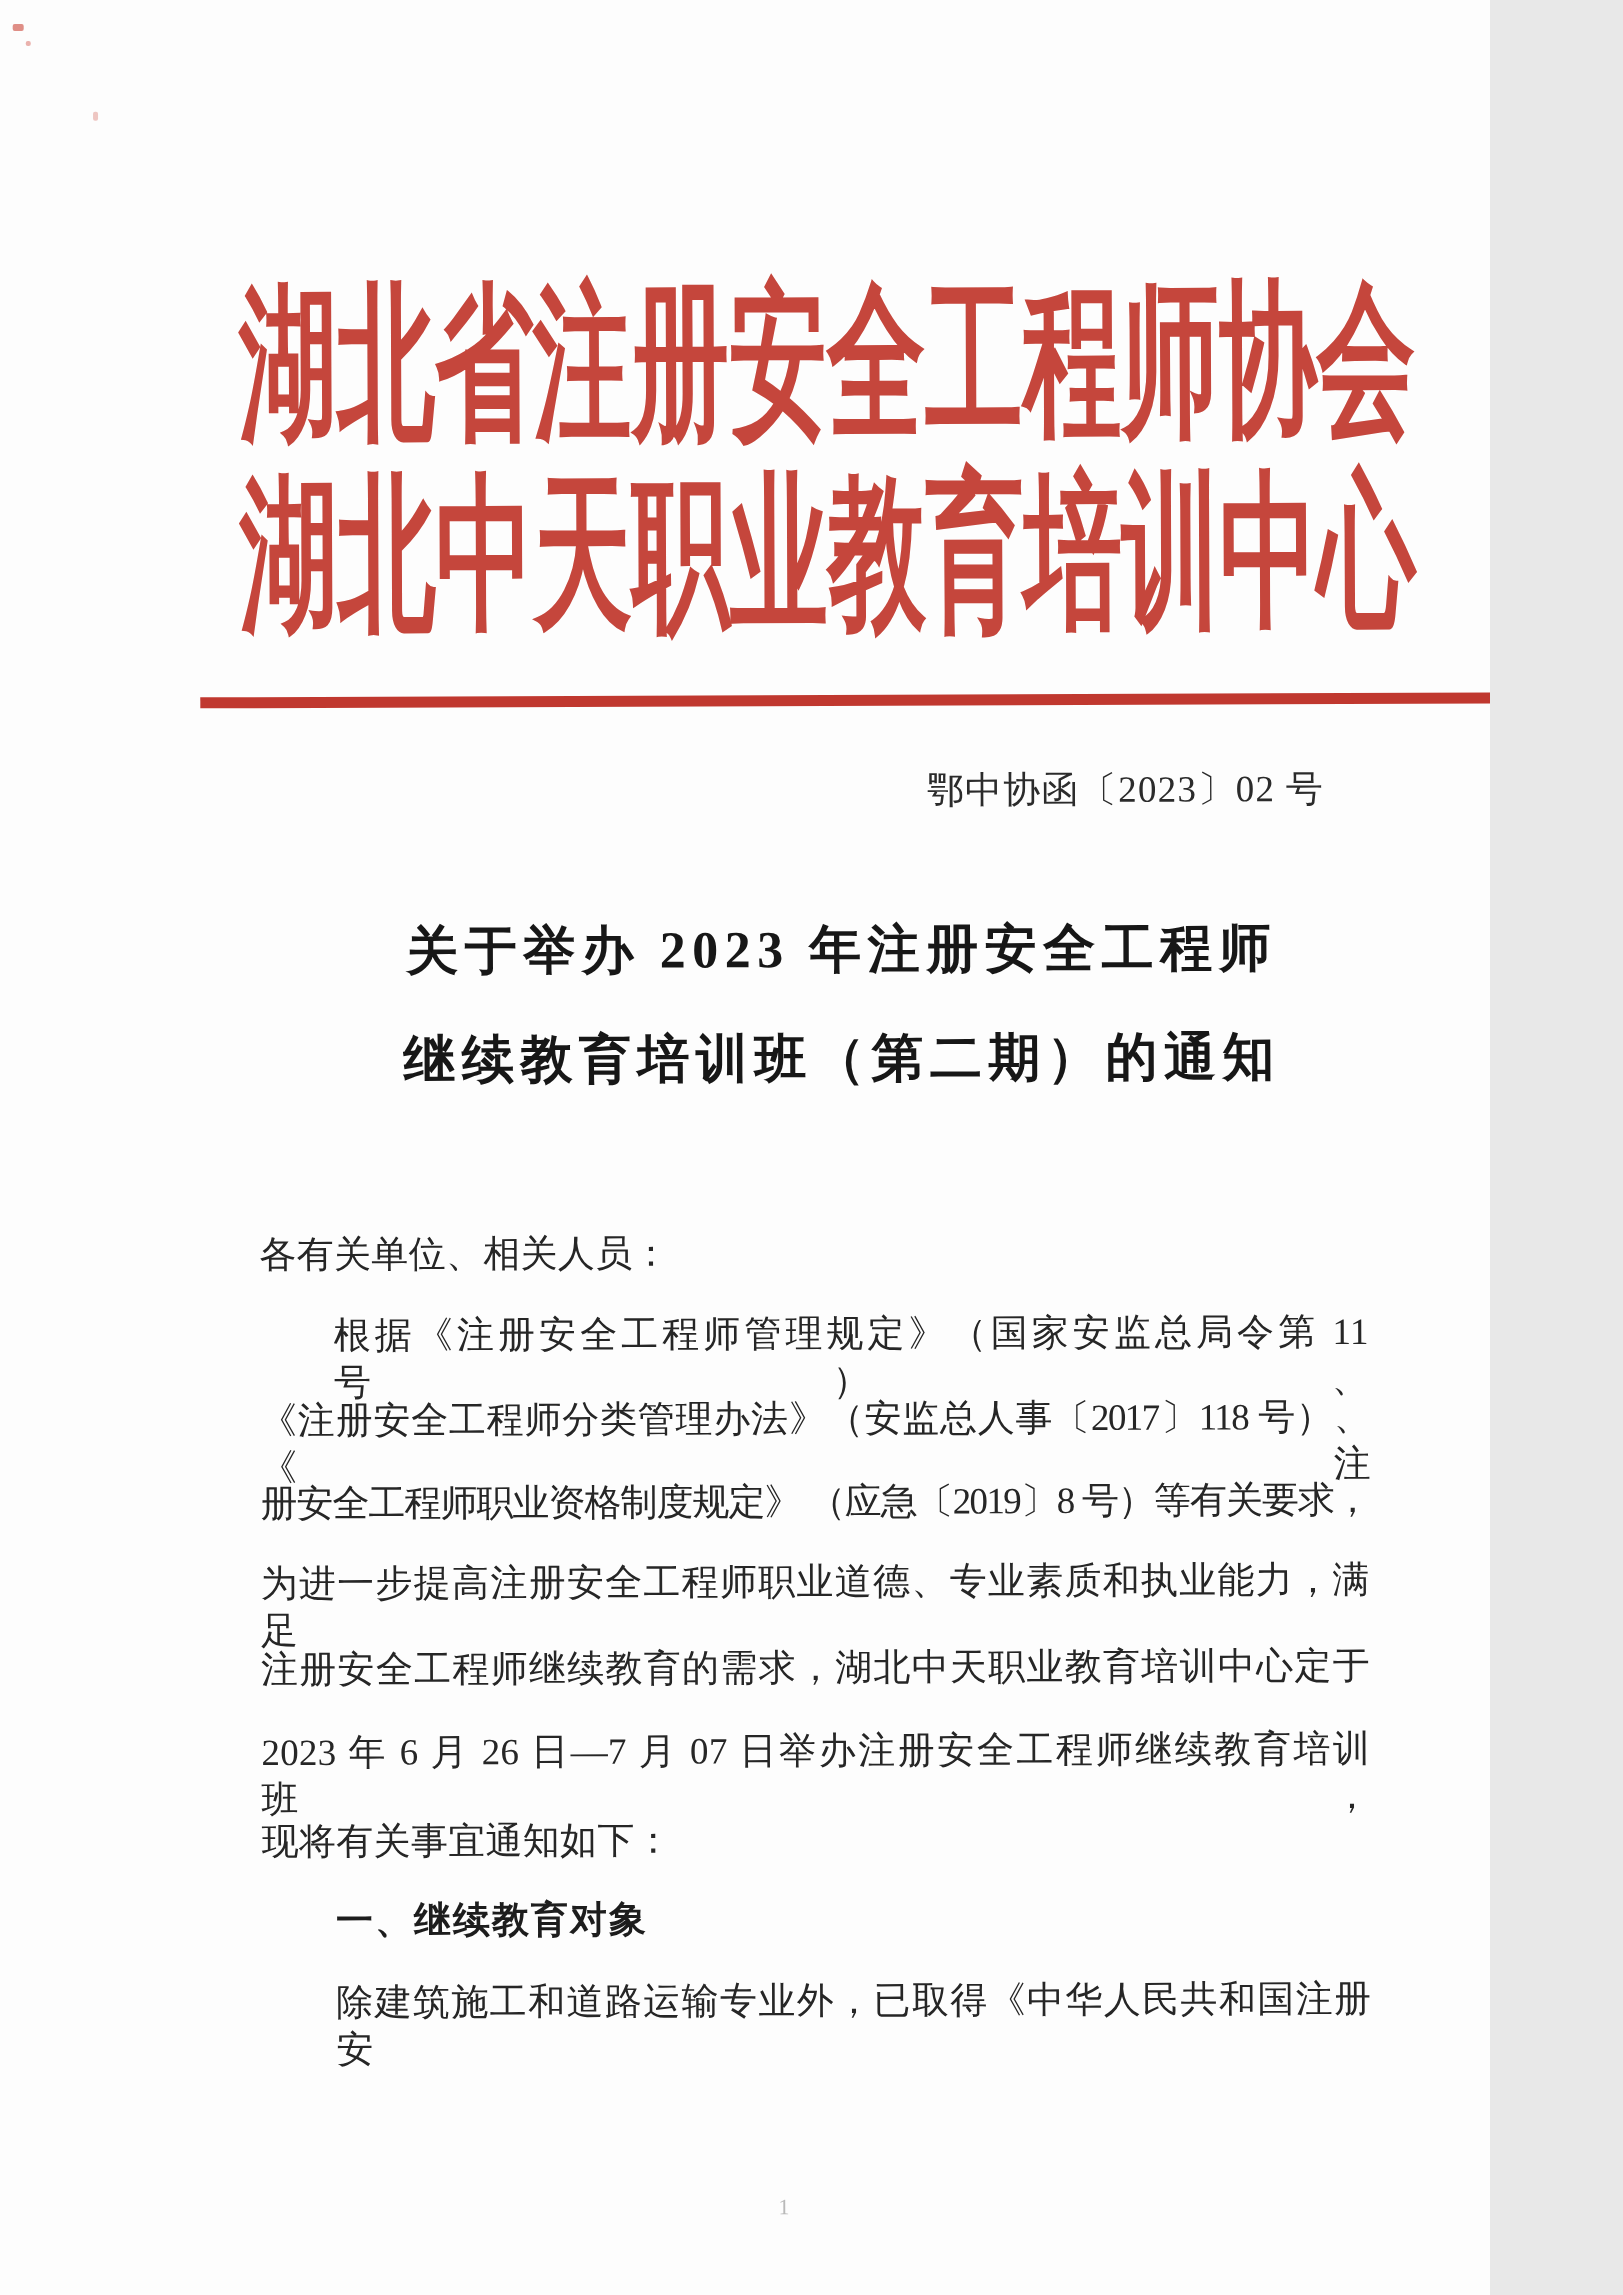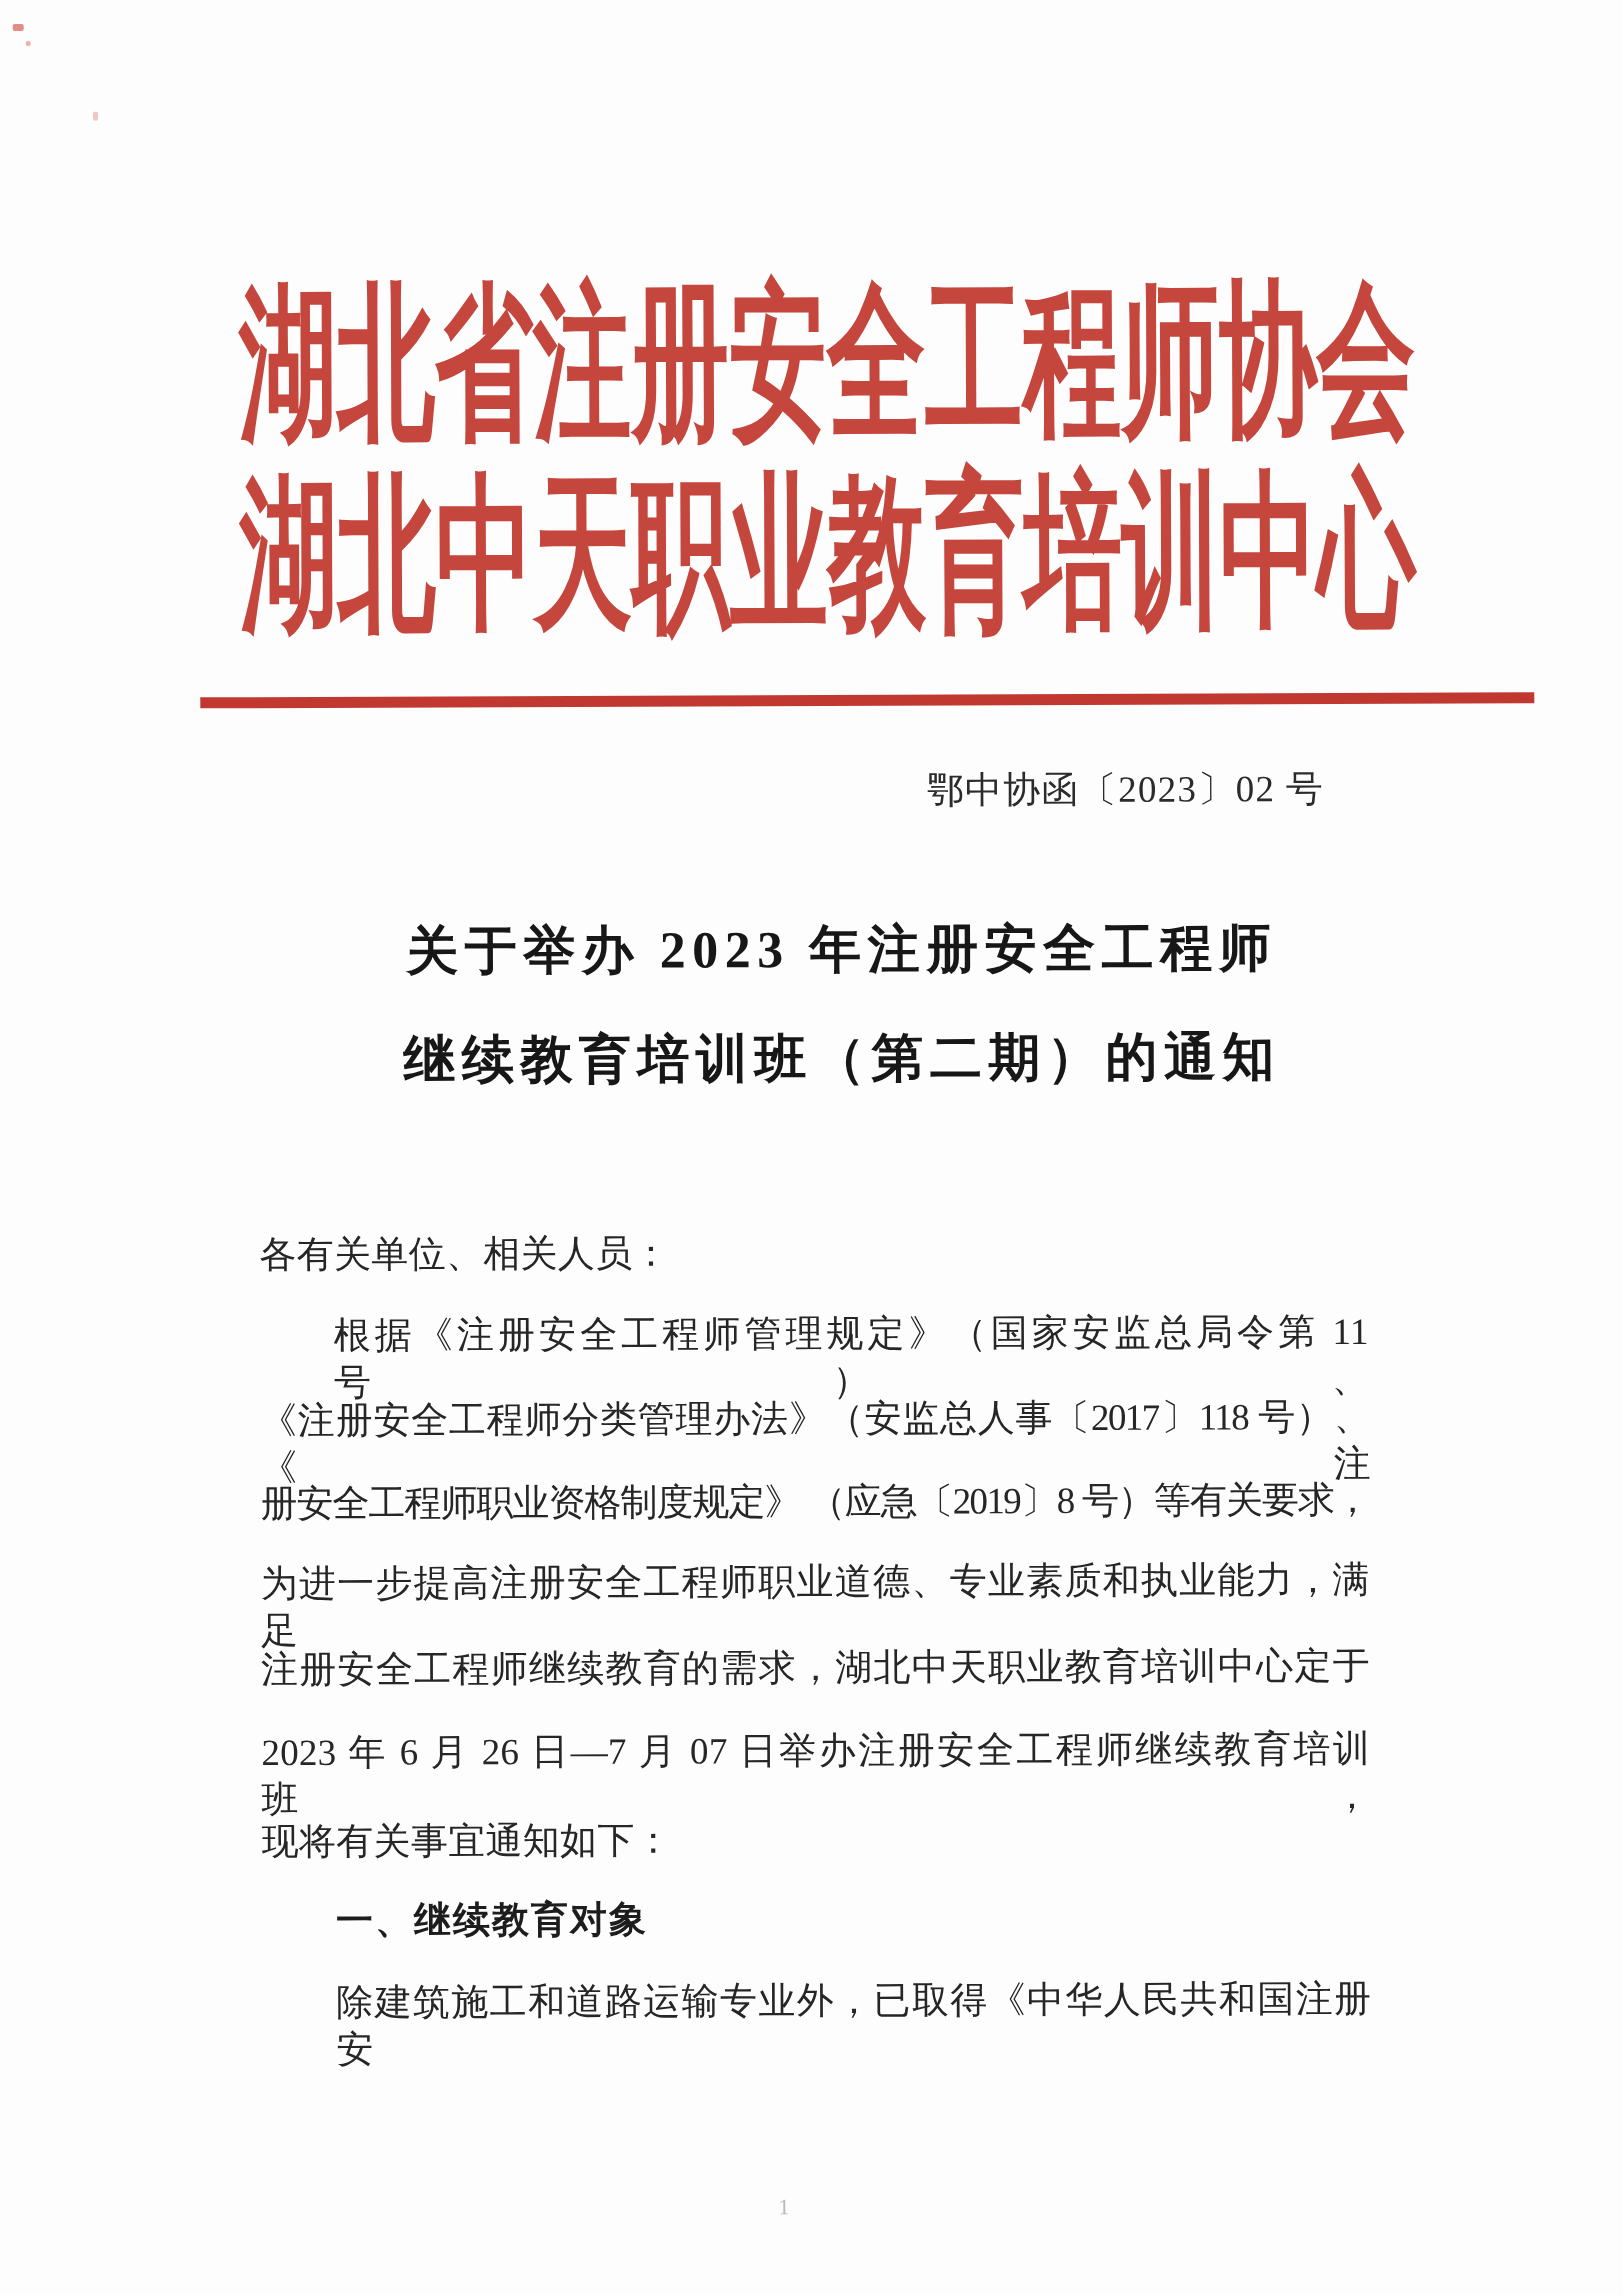--- a/index.html
+++ b/index.html
@@ -1,20 +1,20 @@
 <!DOCTYPE html>
 <html lang="zh" style="font-size:10.5px"><head>
 <meta charset="utf-8">
 <style>
   html, body { margin: 0; padding: 0; }
   body { background: #e8e8e8; }
 
   .page {
     position: relative;
-    width: 1623px;
+    width: 1490px;
     height: 2295px;
     background: #fdfdfd;
     overflow: hidden;
     font-family: "Liberation Serif", "DejaVu Serif", serif;
   }
 
   .content {
     position: absolute;
     inset: 0;
     transform: rotate(-0.22deg);

